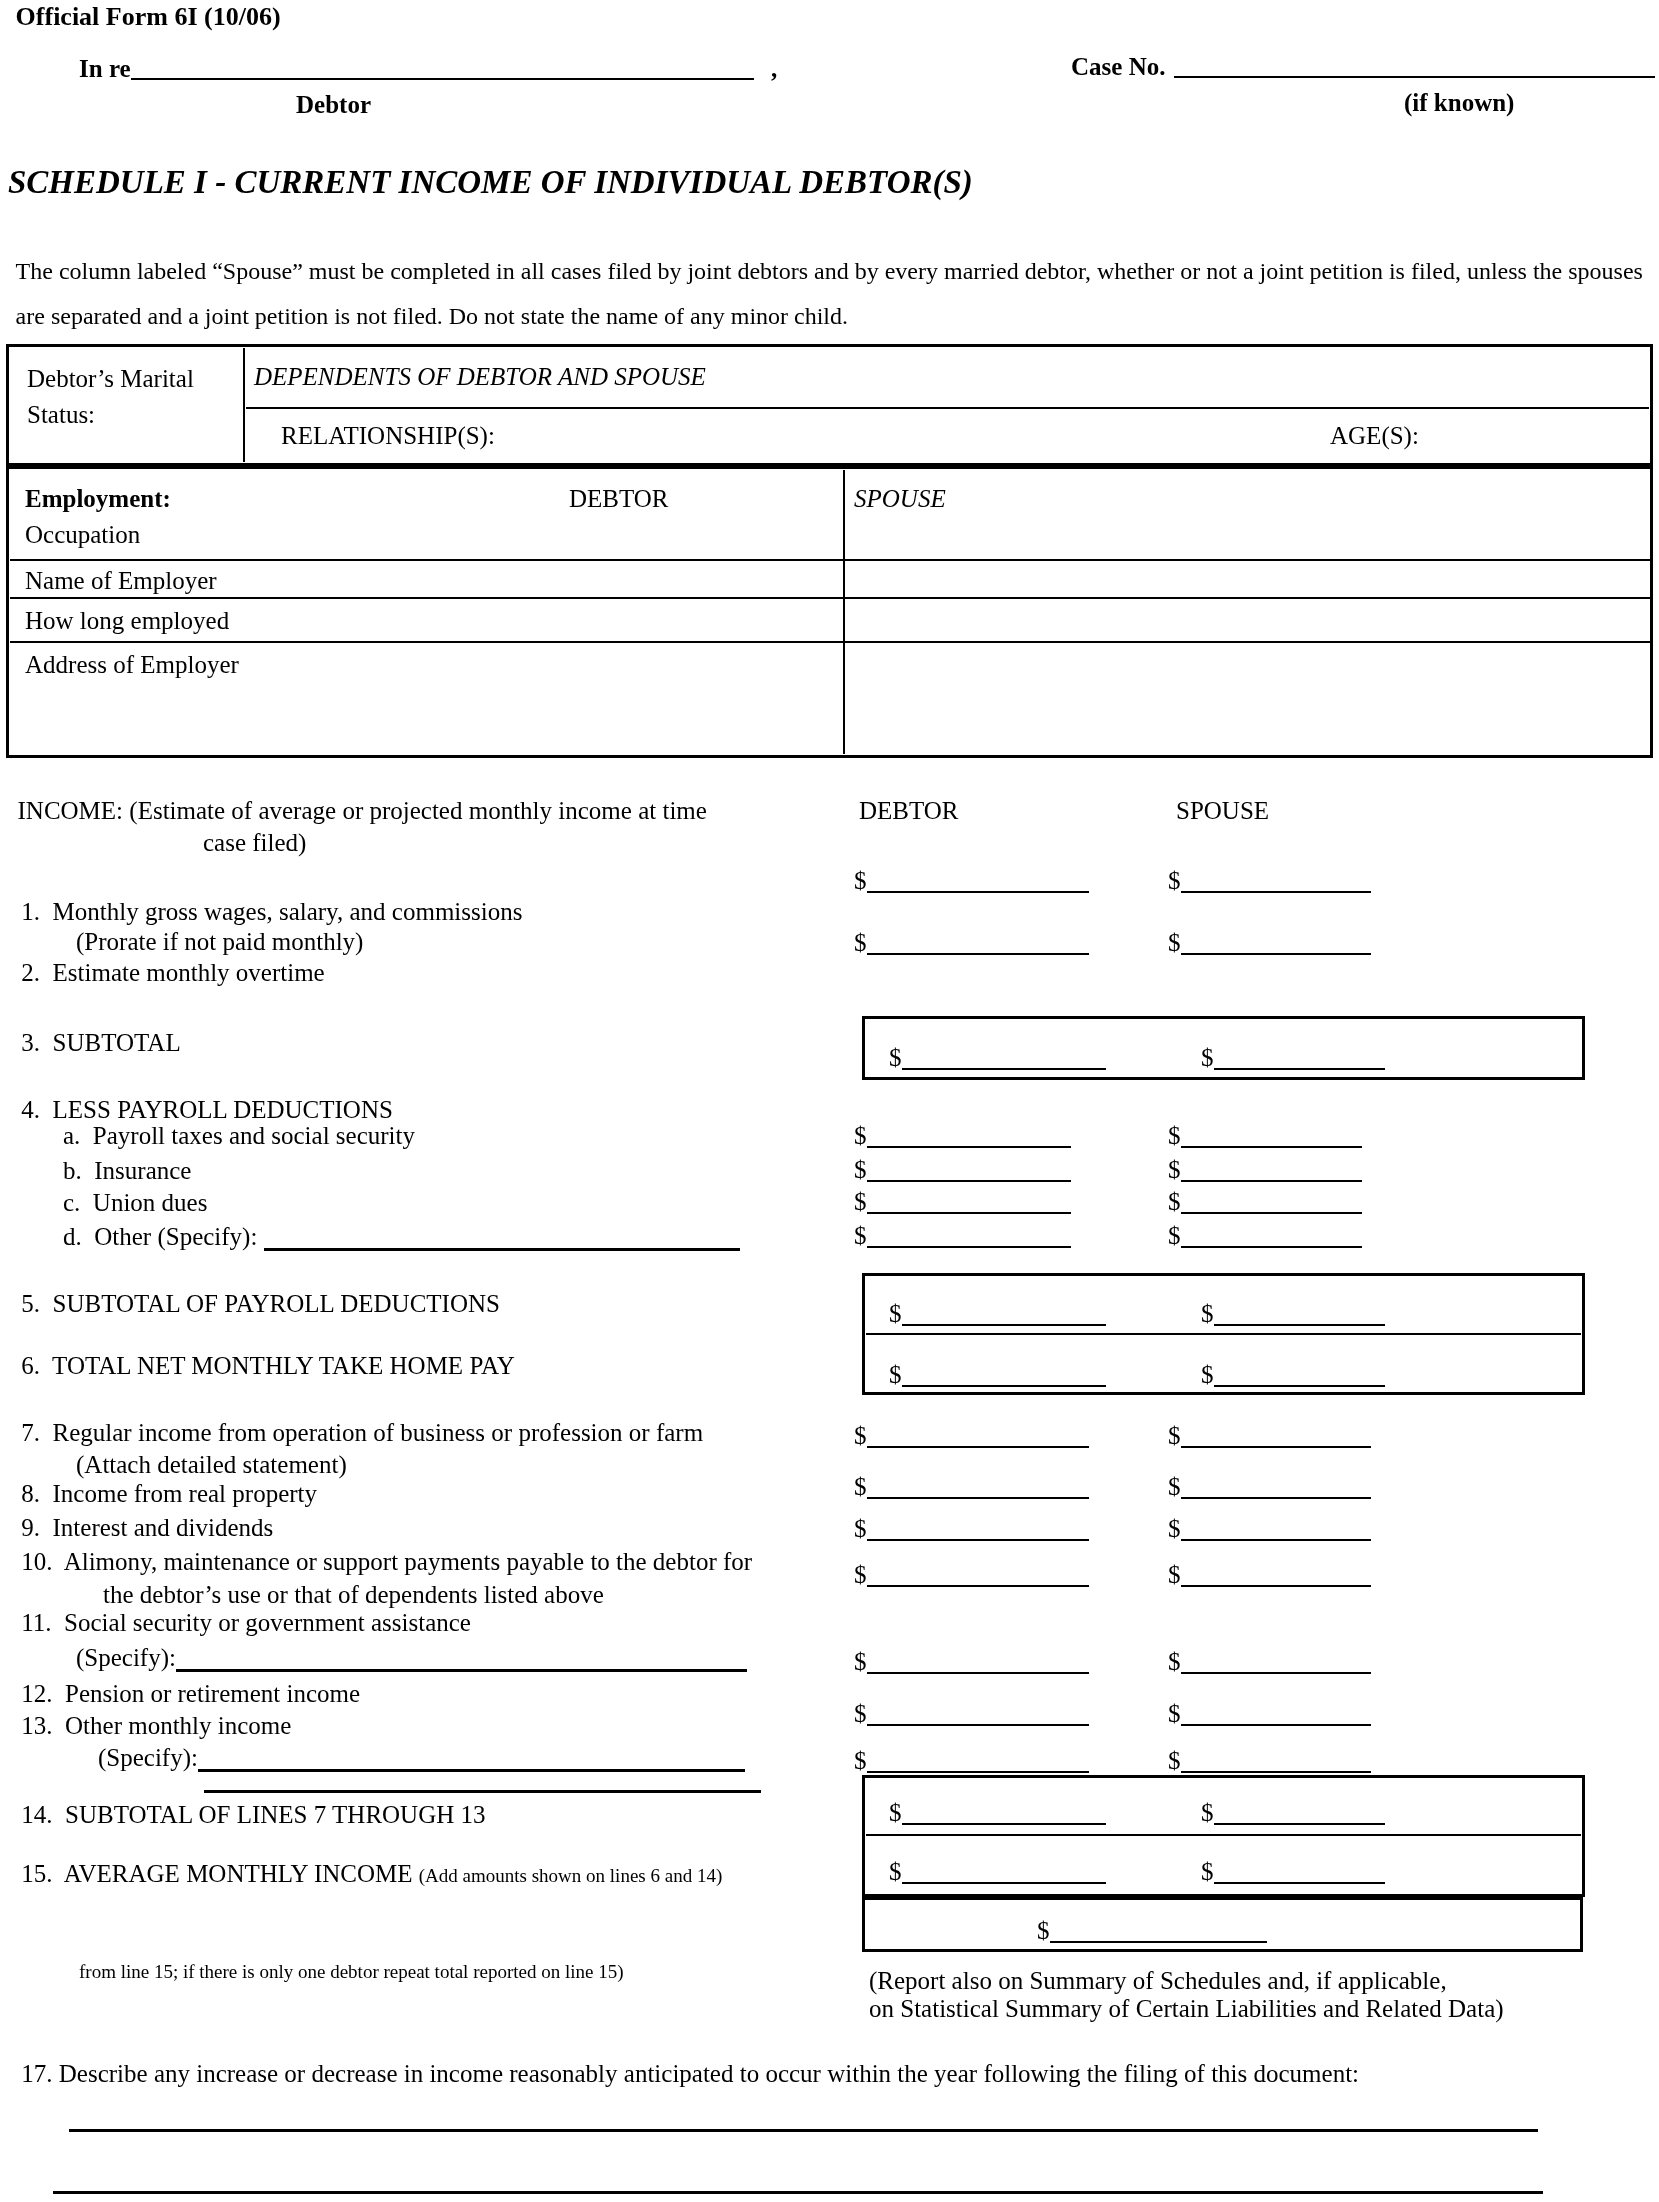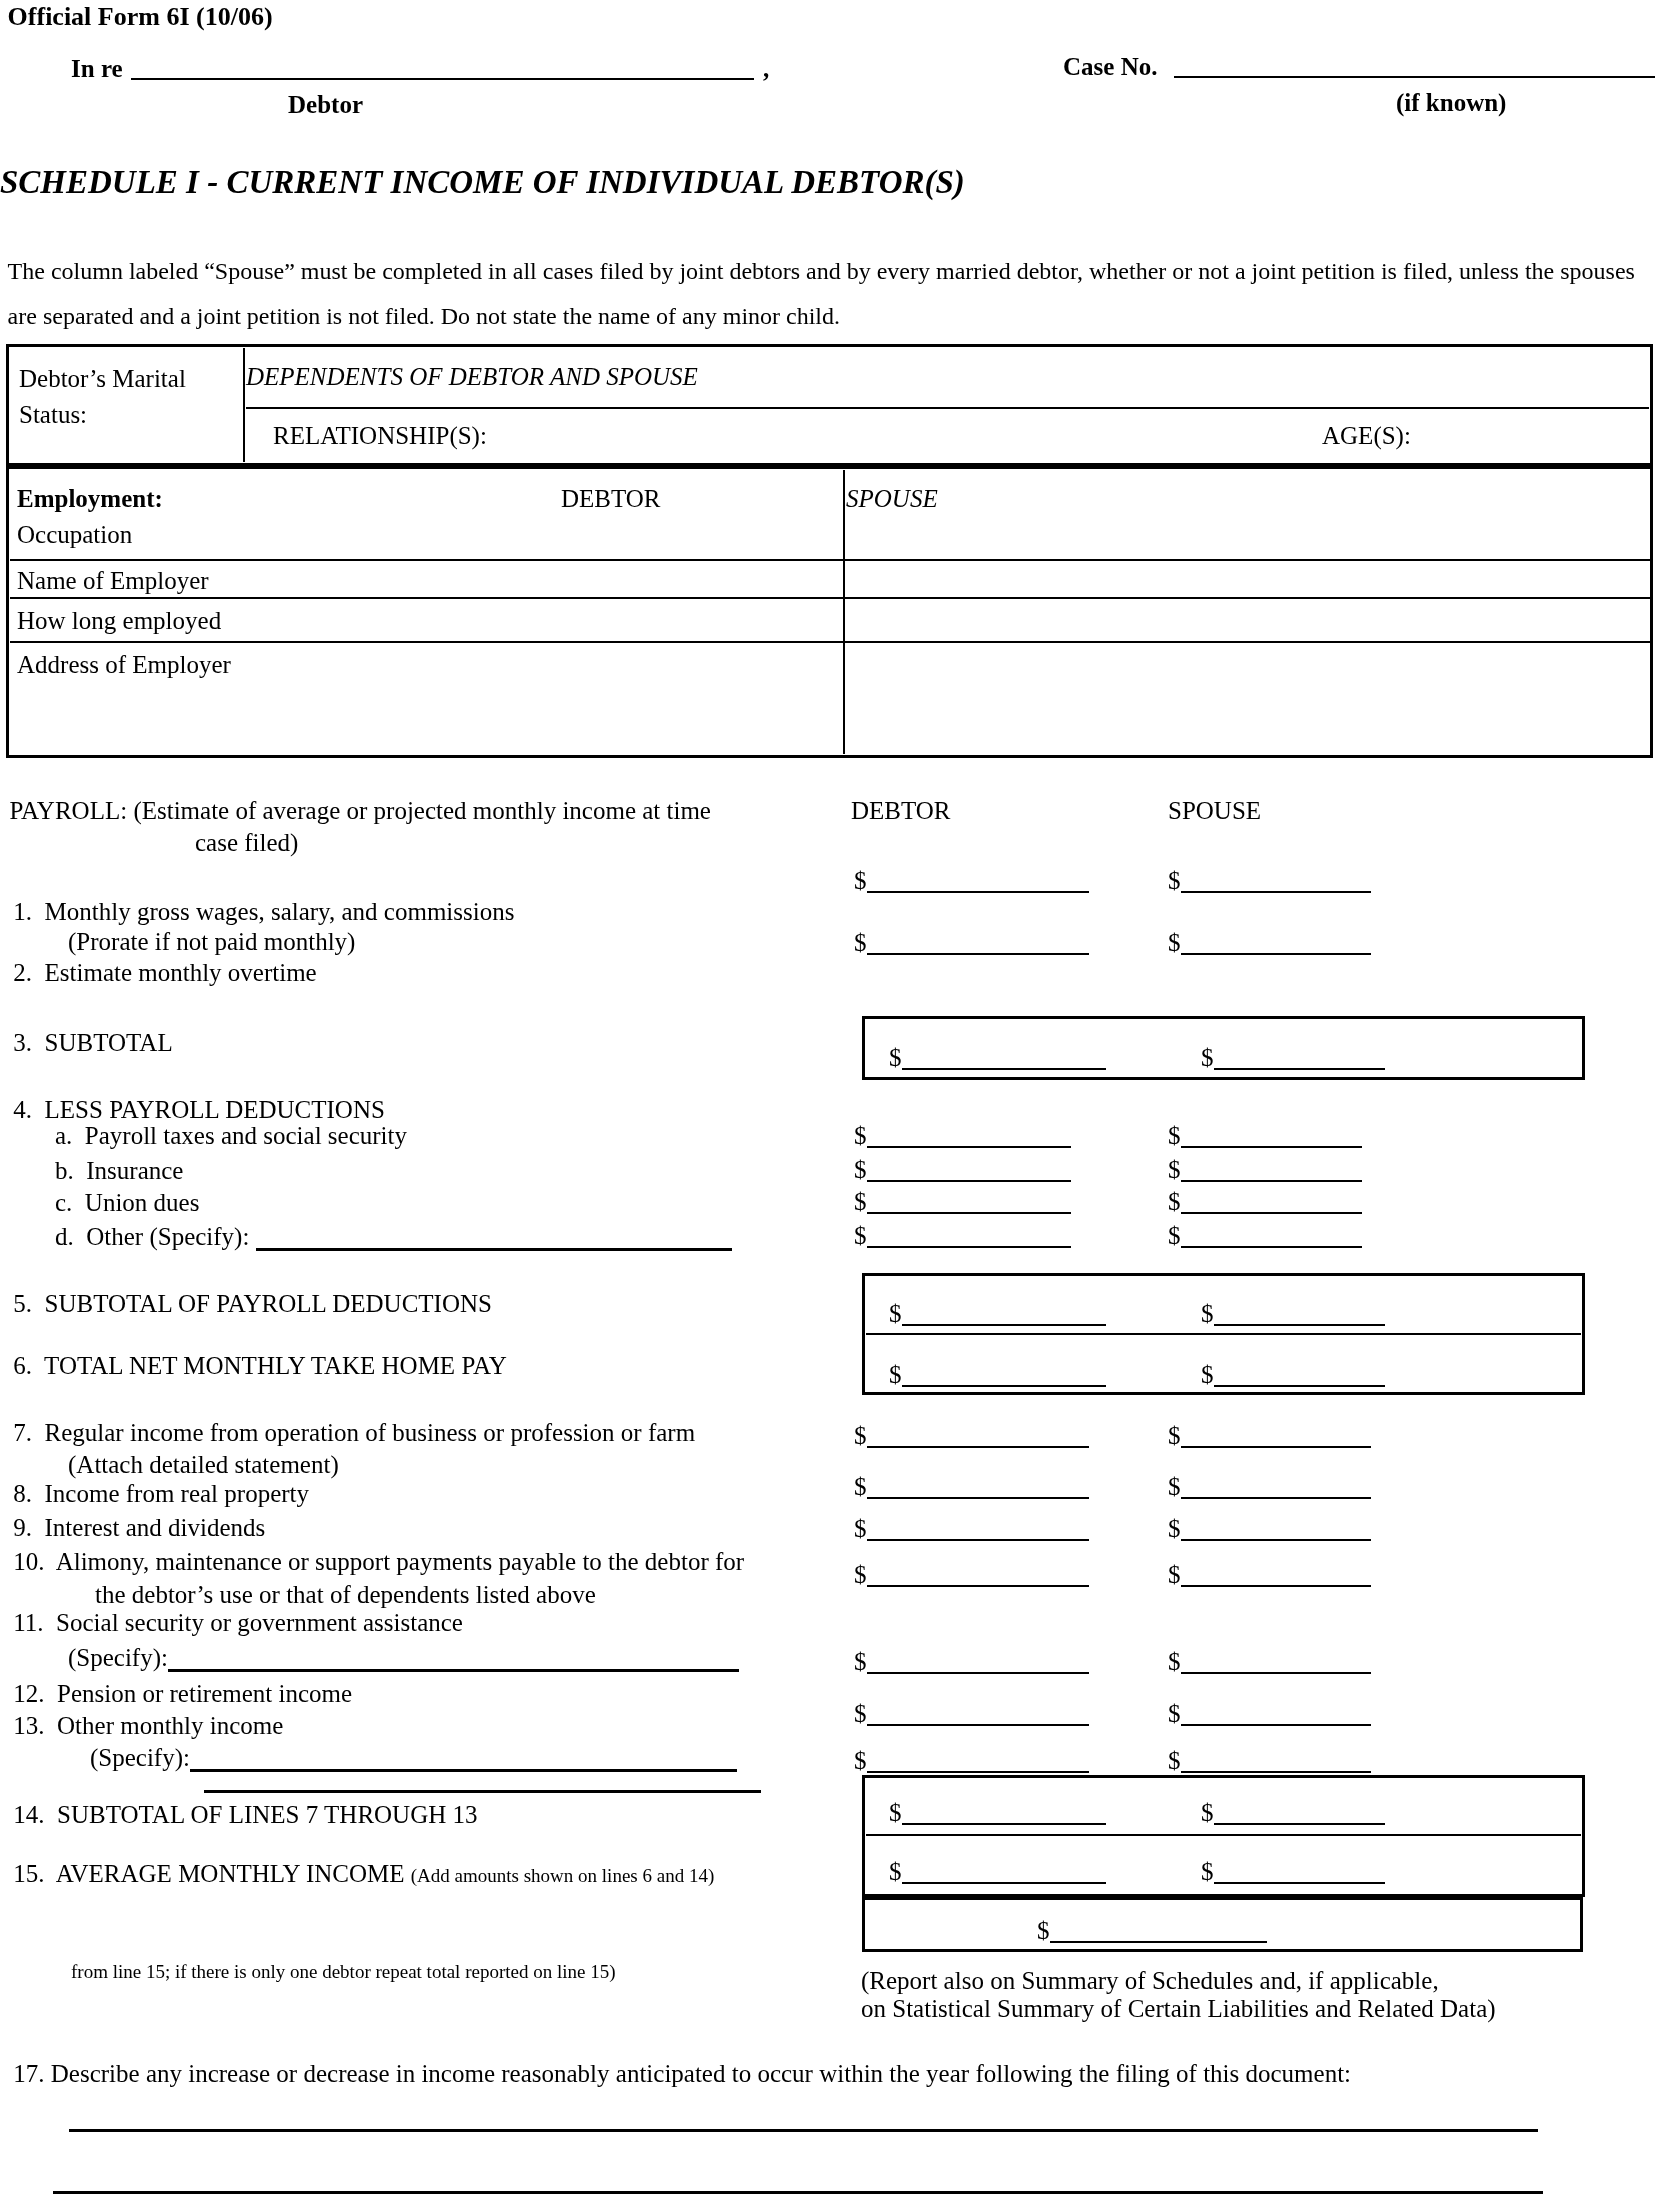--- a/index.html
+++ b/index.html
@@ -1,18 +1,18 @@
 <!DOCTYPE html>
 <html style="font-size:15px"><head>
 <meta charset="utf-8">
 <style>
   html,body{margin:0;padding:0;background:#fff;}
   .page{position:relative;width:1660px;height:2203px;background:#ffffff;color:#000;
         font-family:"Liberation Serif","DejaVu Serif",serif;font-size:25px;line-height:1.15;overflow:hidden;}
-  .t{position:absolute;white-space:pre;}
+  .t{position:absolute;white-space:pre;margin-left:8px;}
   .b{font-weight:bold;}
   .wrap{white-space:normal;}
   .small{font-size:19px;}
   .ufield{position:absolute;border-bottom:2.9px solid #000;}
   .fill{display:inline-block;border-bottom:3.8px solid #000;height:23px;vertical-align:-5.7px;}
   .amt{position:absolute;display:flex;align-items:flex-end;height:28.5px;}
   .amt .cur{font-size:25px;line-height:25px;display:block;}
   .amt .ln{border-bottom:2.9px solid #000;height:23px;display:block;}
   .bx{position:absolute;border:3.8px solid #000;box-sizing:border-box;}
   .vline{position:absolute;border-left:2.9px solid #000;width:0;}
@@ -66,21 +66,21 @@
   <div class="t" style="left:17px;top:651px">Address of Employer</div>
   <div class="cellfield" style="left:247px;top:518px;width:571px;height:38px"></div>
   <div class="cellfield" style="left:851px;top:518px;width:789px;height:38px"></div>
   <div class="cellfield" style="left:247px;top:563px;width:571px;height:30px"></div>
   <div class="cellfield" style="left:851px;top:563px;width:789px;height:30px"></div>
   <div class="cellfield" style="left:247px;top:605px;width:571px;height:32px"></div>
   <div class="cellfield" style="left:851px;top:605px;width:789px;height:32px"></div>
   <div class="cellfield" style="left:247px;top:647px;width:571px;height:107px"></div>
   <div class="cellfield" style="left:851px;top:647px;width:789px;height:107px"></div>
 
-  <div class="t" style="left:9.5px;top:797px">PAYROLL: (Estimate of average or projected monthly income at time</div>
+  <div class="t" style="left:9.5px;top:797px">INCOME: (Estimate of average or projected monthly income at time</div>
   <div class="t" style="left:195px;top:829px">case filed)</div>
   <div class="t" style="left:851px;top:797px">DEBTOR</div>
   <div class="t" style="left:1168px;top:797px">SPOUSE</div>
 
   <div class="amt" style="left:854px;top:864px">
       <span class="cur">$</span>
       <span class="ln" style="width:222px"></span>
     </div>
   <div class="amt" style="left:1168px;top:864px">
       <span class="cur">$</span>

